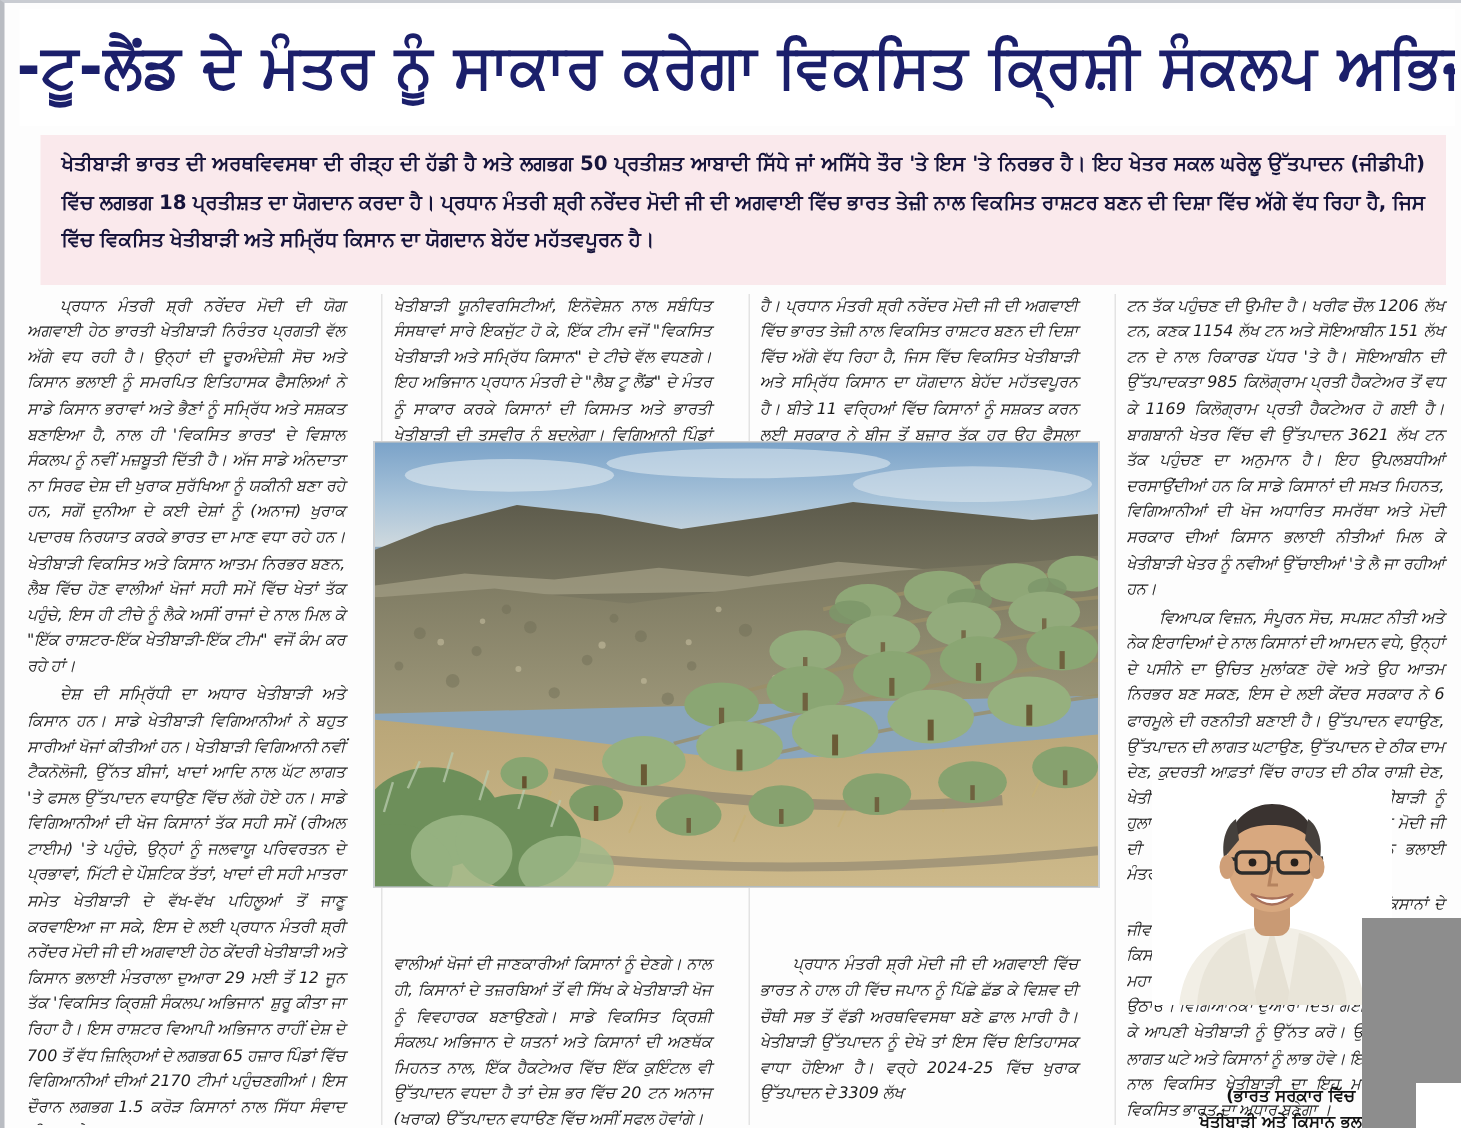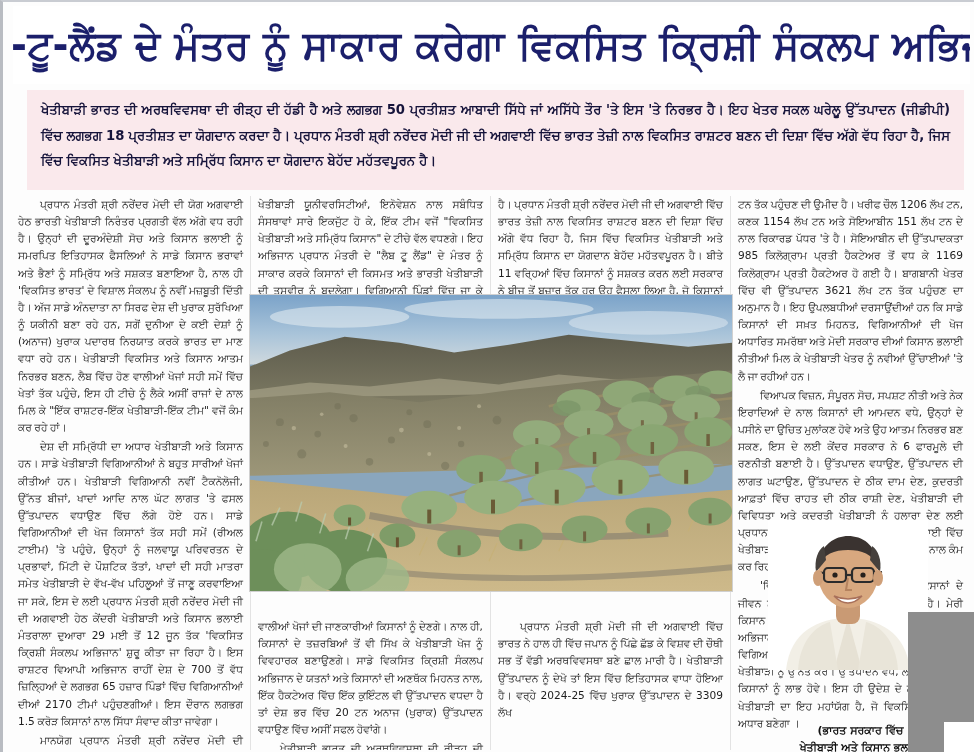--- a/index.html
+++ b/index.html
@@ -62,21 +62,22 @@
     text-justify: inter-word;
     word-spacing: -0.5px;
   }
 
   
   #columns {
     position: absolute;
     left: 8px; right: 4px;
     top: 194px; bottom: 2px;
     display: flex;
-    gap: 0px;
+    gap: 17px;
+    font-style: italic;
   }
   .col {
     position: relative;
     flex: 1 1 0;
     padding: 0 7px;
     overflow: hidden;
   }
   .col + .col { border-left: 1px solid #e3e3e3; }
 
   .body-text {

